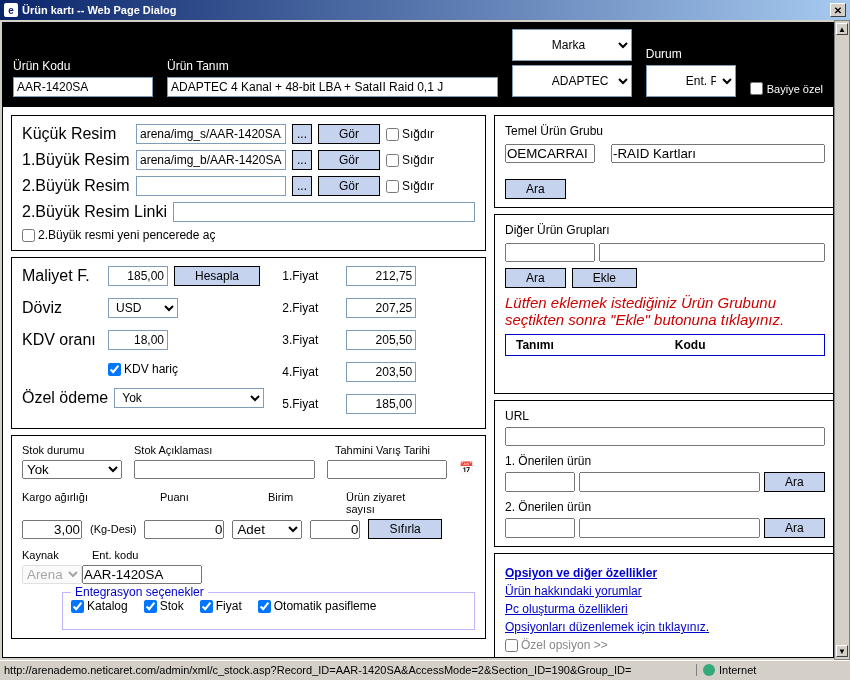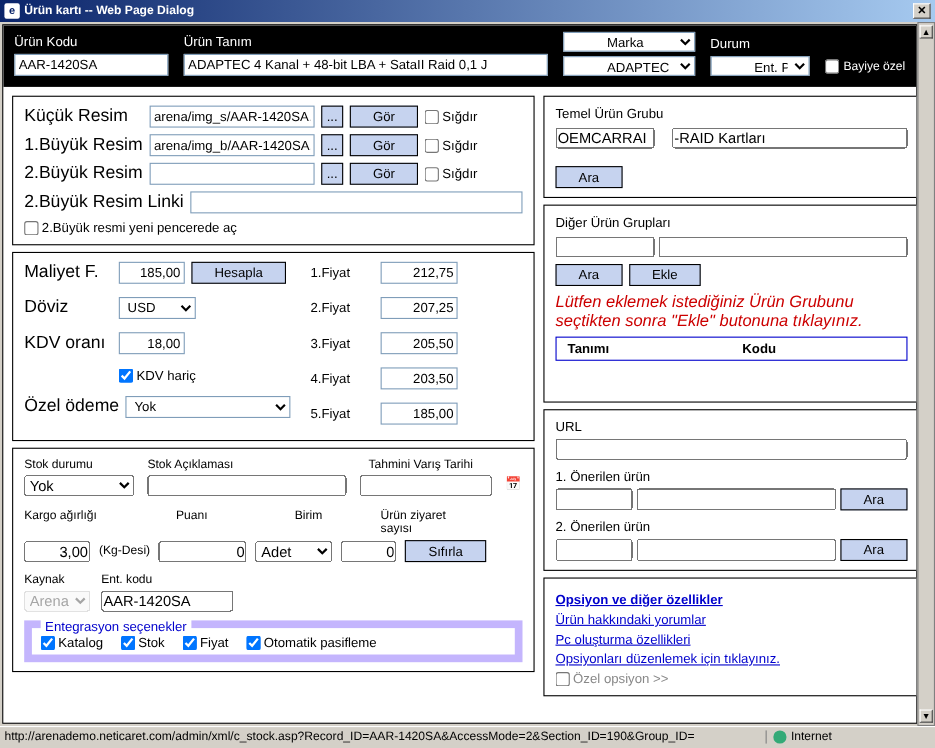--- a/index.html
+++ b/index.html
@@ -8,41 +8,41 @@
   .titlebar .ie-icon { width: 14px; height: 14px; margin-right: 4px; background: #fff; display: inline-flex; align-items: center; justify-content: center; color: #0a246a; font-size: 10px; border-radius: 2px; }
   .titlebar .close { margin-left: auto; width: 16px; height: 14px; background: #d4d0c8; border: 1px solid #fff; border-right-color: #404040; border-bottom-color: #404040; color: #000; display: flex; align-items: center; justify-content: center; font-size: 10px; font-weight: bold; cursor: pointer; }
   .content-wrap { display: flex; height: 640px; }
   .page { flex: 1; background: #fff; border: 1px solid #000; margin: 2px 0 2px 2px; overflow: hidden; }
   .vscroll { width: 16px; background: #d4d0c8; border: 1px solid #808080; display: flex; flex-direction: column; align-items: center; padding: 2px 0; }
   .vscroll .arrow { width: 12px; height: 12px; background: #d4d0c8; border: 1px solid #fff; border-right-color: #404040; border-bottom-color: #404040; font-size: 8px; display: flex; align-items: center; justify-content: center; cursor: pointer; }
   .topbar { background: #000; color: #fff; padding: 6px 10px 10px; display: flex; gap: 14px; align-items: flex-end; }
   .topbar .col { display: flex; flex-direction: column; gap: 4px; }
   .topbar label { font-size: 12px; }
   .topbar input, .topbar select { font-size: 12px; height: 20px; padding: 1px 3px; border: 1px solid #7f9db9; background: #fff; color: #000; }
-  .topbar select { height: 18px; padding-left: 35px; }
+  .topbar select { height: 32px; padding-left: 35px; }
   .topbar .chk { display: flex; align-items: center; gap: 4px; }
   .topbar input[type=checkbox] { width: 13px; height: 13px; }
   .main { display: flex; gap: 8px; padding: 8px; }
   .leftcol, .rightcol { flex: 1; display: flex; flex-direction: column; gap: 6px; }
   .panel { border: 1px solid #000; padding: 8px 10px; background: #fff; }
   .row { display: flex; align-items: center; gap: 6px; margin-bottom: 6px; }
   .row label { min-width: 108px; font-size: 16px; }
   .row input[type=text], .row select { font-size: 12px; height: 20px; border: 1px solid #7f9db9; padding: 1px 3px; background: #fff; }
   .btn { background: #c6d3ef; border: 1px solid #000; height: 20px; padding: 0 20px; font-size: 12px; cursor: pointer; }
   .btn.sm { padding: 0 4px; min-width: 20px; }
   .gor { background: #c6d3ef; }
   .chk2 { display: flex; align-items: center; gap: 3px; font-size: 12px; }
   .chk2 input { width: 13px; height: 13px; }
   .price-panel { display: flex; gap: 18px; }
   .price-left, .price-right { display: flex; flex-direction: column; gap: 6px; }
   .price-left .row label { min-width: 80px; }
   .price-right .row { gap: 14px; }
   .price-right .row input { width: 70px; text-align: right; }
   .price-right .row span { min-width: 50px; font-size: 12px; }
-  .fieldset { border: 7px solid #c4b5fd; padding: 6px 8px 4px; margin-top: 4px; position: relative; }
+  .fieldset { border: 1px solid #c4b5fd; padding: 6px 8px 16px; margin-top: 4px; position: relative; margin-left: 40px; }
   .fieldset .legend { position: absolute; top: -8px; left: 8px; background: #fff; padding: 0 4px; font-size: 12px; color: #0000cc; }
   .red-note { color: #cc0000; font-size: 15px; margin: 6px 0; font-style: italic; }
   .grp-header { display: flex; border: 1px solid #0000cc; background: #fff; }
   .grp-header span { flex: 1; padding: 3px 10px; font-weight: bold; font-size: 12px; }
   .link { color: #0000cc; text-decoration: underline; cursor: pointer; font-size: 12px; display: block; margin: 4px 0; }
   .link.bold { font-weight: bold; }
   .statusbar { height: 18px; background: #d4d0c8; border-top: 1px solid #fff; display: flex; align-items: center; font-size: 11px; padding: 0 4px; }
   .statusbar .url { flex: 1; white-space: nowrap; overflow: hidden; }
   .statusbar .zone { display: flex; align-items: center; gap: 4px; border-left: 1px solid #808080; padding-left: 6px; min-width: 150px; }
   .globe { width: 12px; height: 12px; background: #3a7; border-radius: 50%; display: inline-block; }
@@ -202,21 +202,21 @@
         <span>(Kg-Desi)</span>
         <input type="text" style="width: 80px; text-align: right;" value="0">
         <select style="width:70px"><option>Adet</option></select>
         <input type="text" readonly="" style="width: 50px; text-align: right;" value="0">
         <button class="btn">Sıfırla</button>
       </div>
       <div style="display:flex;gap:10px;margin-bottom:4px">
         <div style="width:60px"><label>Kaynak</label></div>
         <div><label>Ent. kodu</label></div>
       </div>
-      <div style="display:flex;gap:10px;margin-bottom:8px">
+      <div style="display:flex;margin-bottom:8px">
         <select style="width:60px" disabled=""><option>Arena</option></select>
         <input type="text" readonly="" style="width: 120px;" value="AAR-1420SA">
       </div>
       <div class="fieldset">
         <span class="legend">Entegrasyon seçenekler</span>
         <div style="display:flex;gap:16px">
           <div class="chk2">
                   <input type="checkbox" checked="" style="">
                   <span>Katalog</span>
                 </div>

